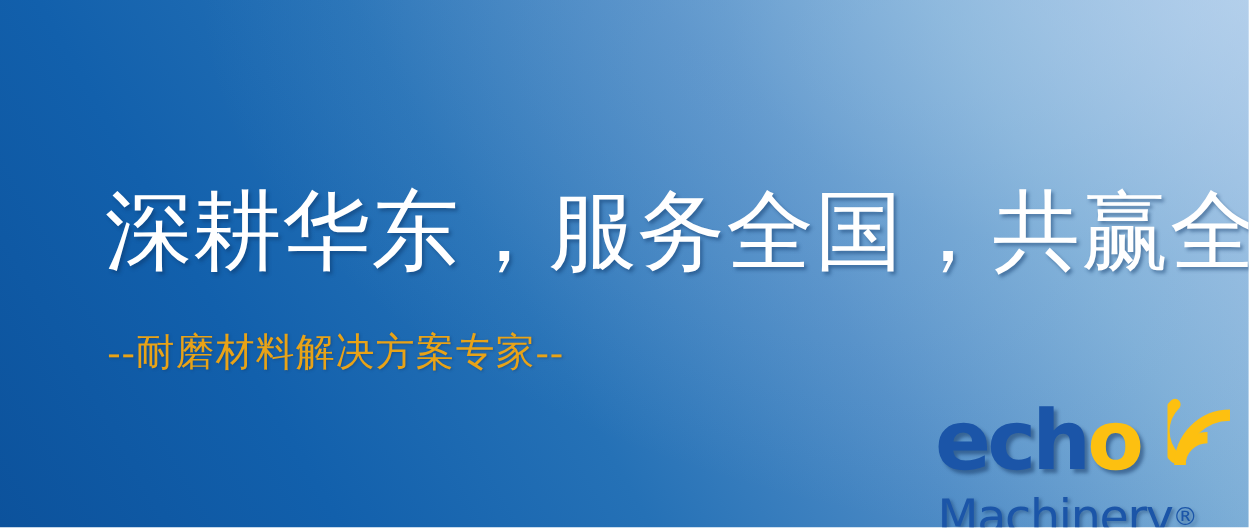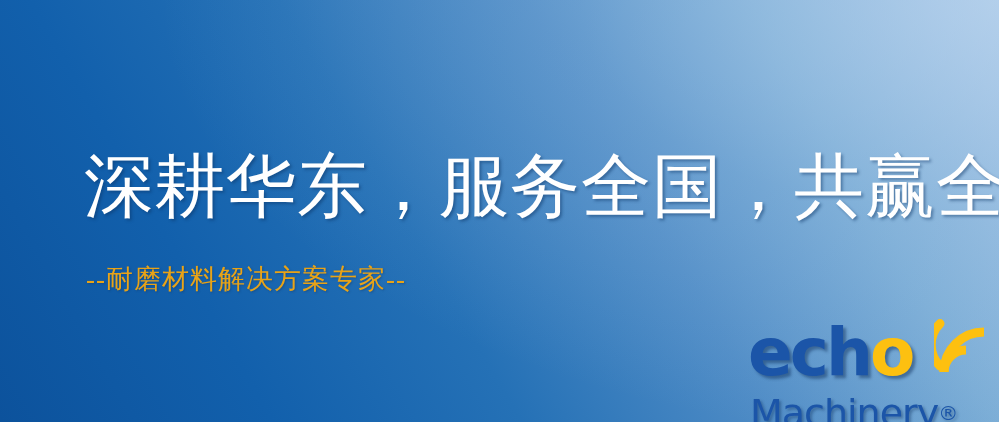--- a/index.html
+++ b/index.html
@@ -46,21 +46,21 @@
     white-space: nowrap;
     text-shadow: 2px 2px 3px rgba(10,50,100,0.45);
     z-index: 3;
   }
 
   .subtitle {
     position: absolute;
     left: 86px;
     top: 266px;
     font-family: "Liberation Serif", "DejaVu Serif", serif;
-    font-size: 27px;
+    font-size: 31px;
     line-height: 1.0;
     color: #e8a317;
     letter-spacing: 1px;
     white-space: nowrap;
     text-shadow: 1px 1px 2px rgba(20,60,110,0.45);
     z-index: 3;
   }
 
   
   .logo {

